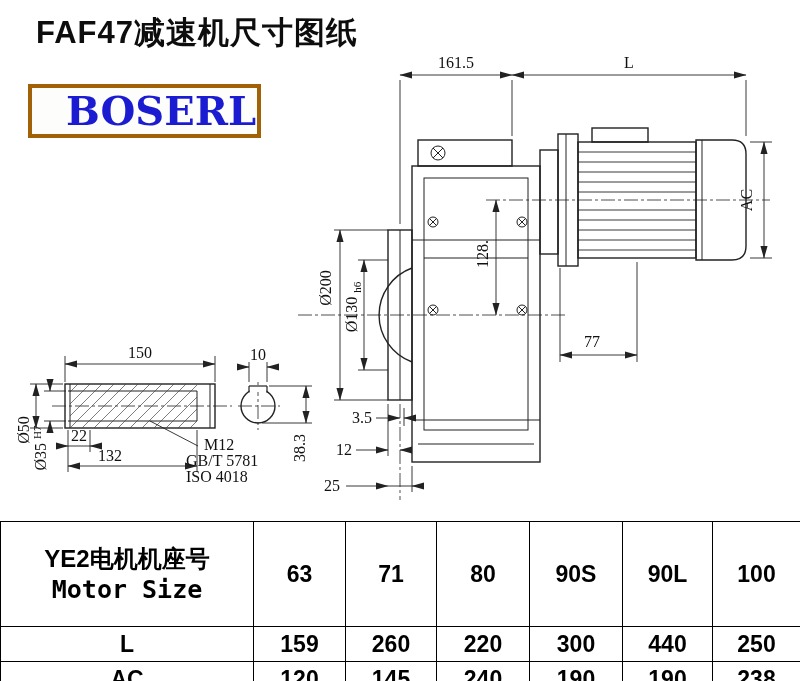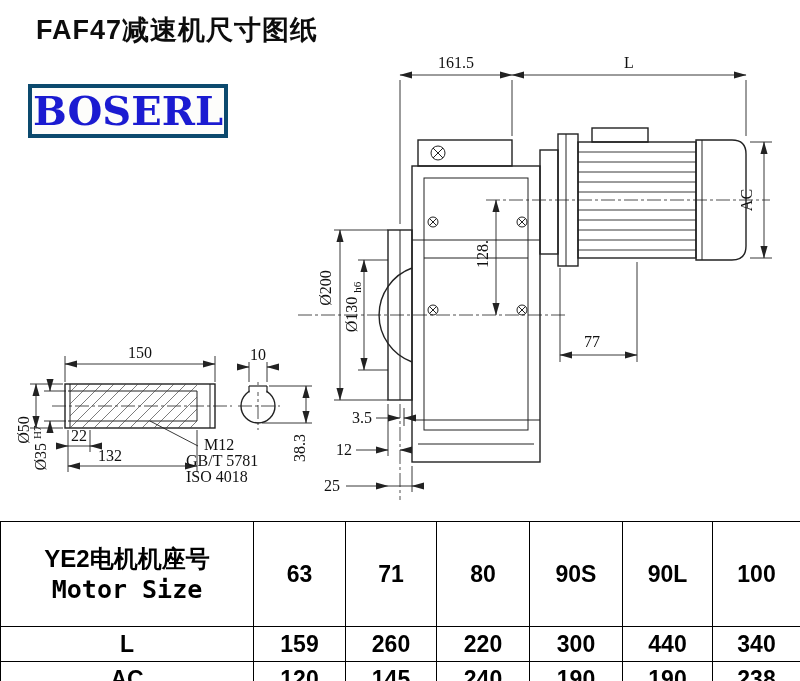--- a/index.html
+++ b/index.html
@@ -1,27 +1,28 @@
 <!DOCTYPE html>
 <html><head>
 <meta charset="utf-8">
 <style>
   html,body{margin:0;padding:0;}
   body{
     width:800px;height:681px;position:relative;background:#fff;overflow:hidden;
     font-family:"Liberation Sans",sans-serif;
   }
   .page-title{
-    position:absolute;left:36px;top:12px;font-size:27px;font-weight:bold;
+    position:absolute;left:36px;top:12px;font-size:31px;font-weight:bold;
     color:#0d0d0d;letter-spacing:1px;
   }
   .logo-box{
     position:absolute;left:28px;top:84px;width:192px;height:46px;
-    border:4px solid #0c4a6e;display:flex;align-items:center;justify-content:center;
+    border:4px solid #a16207;display:flex;align-items:center;justify-content:center;
     background:#fdfdfb;
+    padding-left:33px;
   }
   .logo-text{
     font-family:"DejaVu Serif","Liberation Serif",serif;font-weight:bold;
     font-size:40px;color:#1b1bd1;line-height:1;
   }
   svg.drawing{position:absolute;left:0;top:0;}
   svg text{
     font-family:"Liberation Serif","DejaVu Serif",serif;
     font-size:16px;fill:#111;stroke:none;
   }
@@ -302,21 +303,21 @@
     <td>90L</td>
     <td>100</td>
   </tr>
   <tr style="height:35px">
     <td>L</td>
     <td>159</td>
     <td>260</td>
     <td>220</td>
     <td>300</td>
     <td>440</td>
-    <td>340</td>
+    <td>250</td>
   </tr>
   <tr style="height:35px">
     <td>AC</td>
     <td>120</td>
     <td>145</td>
     <td>240</td>
     <td>190</td>
     <td>190</td>
     <td>238</td>
   </tr>

